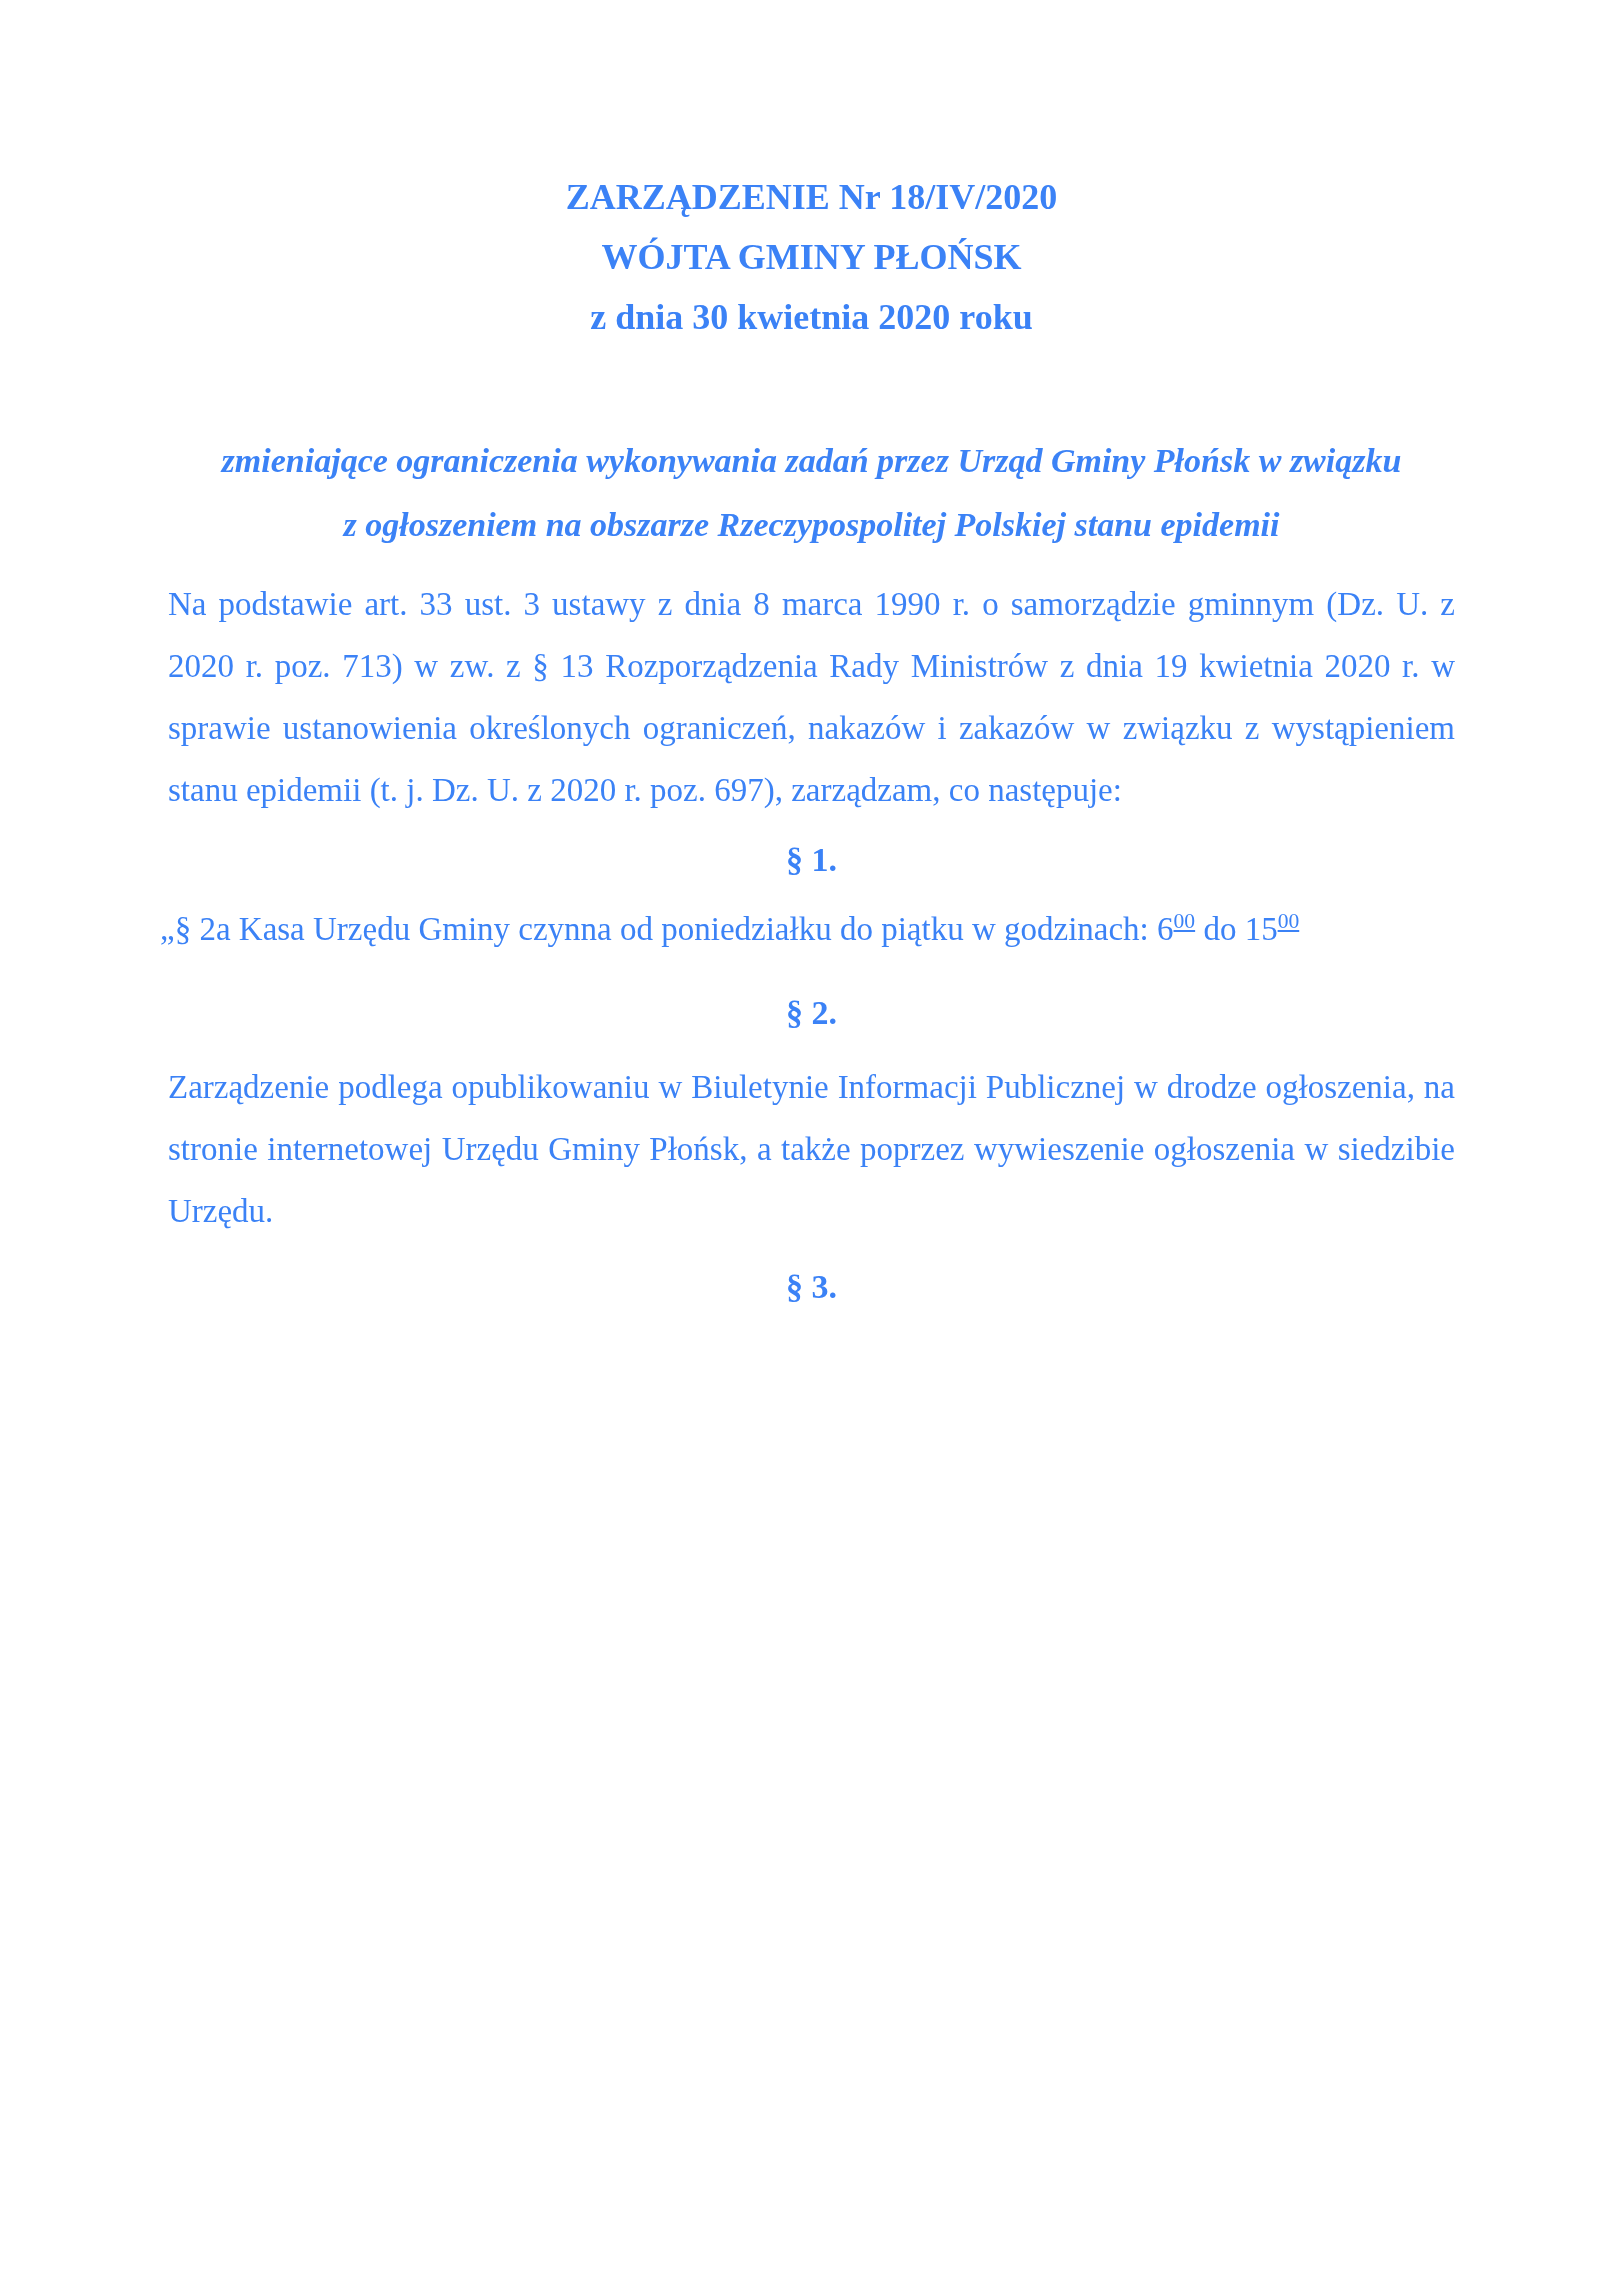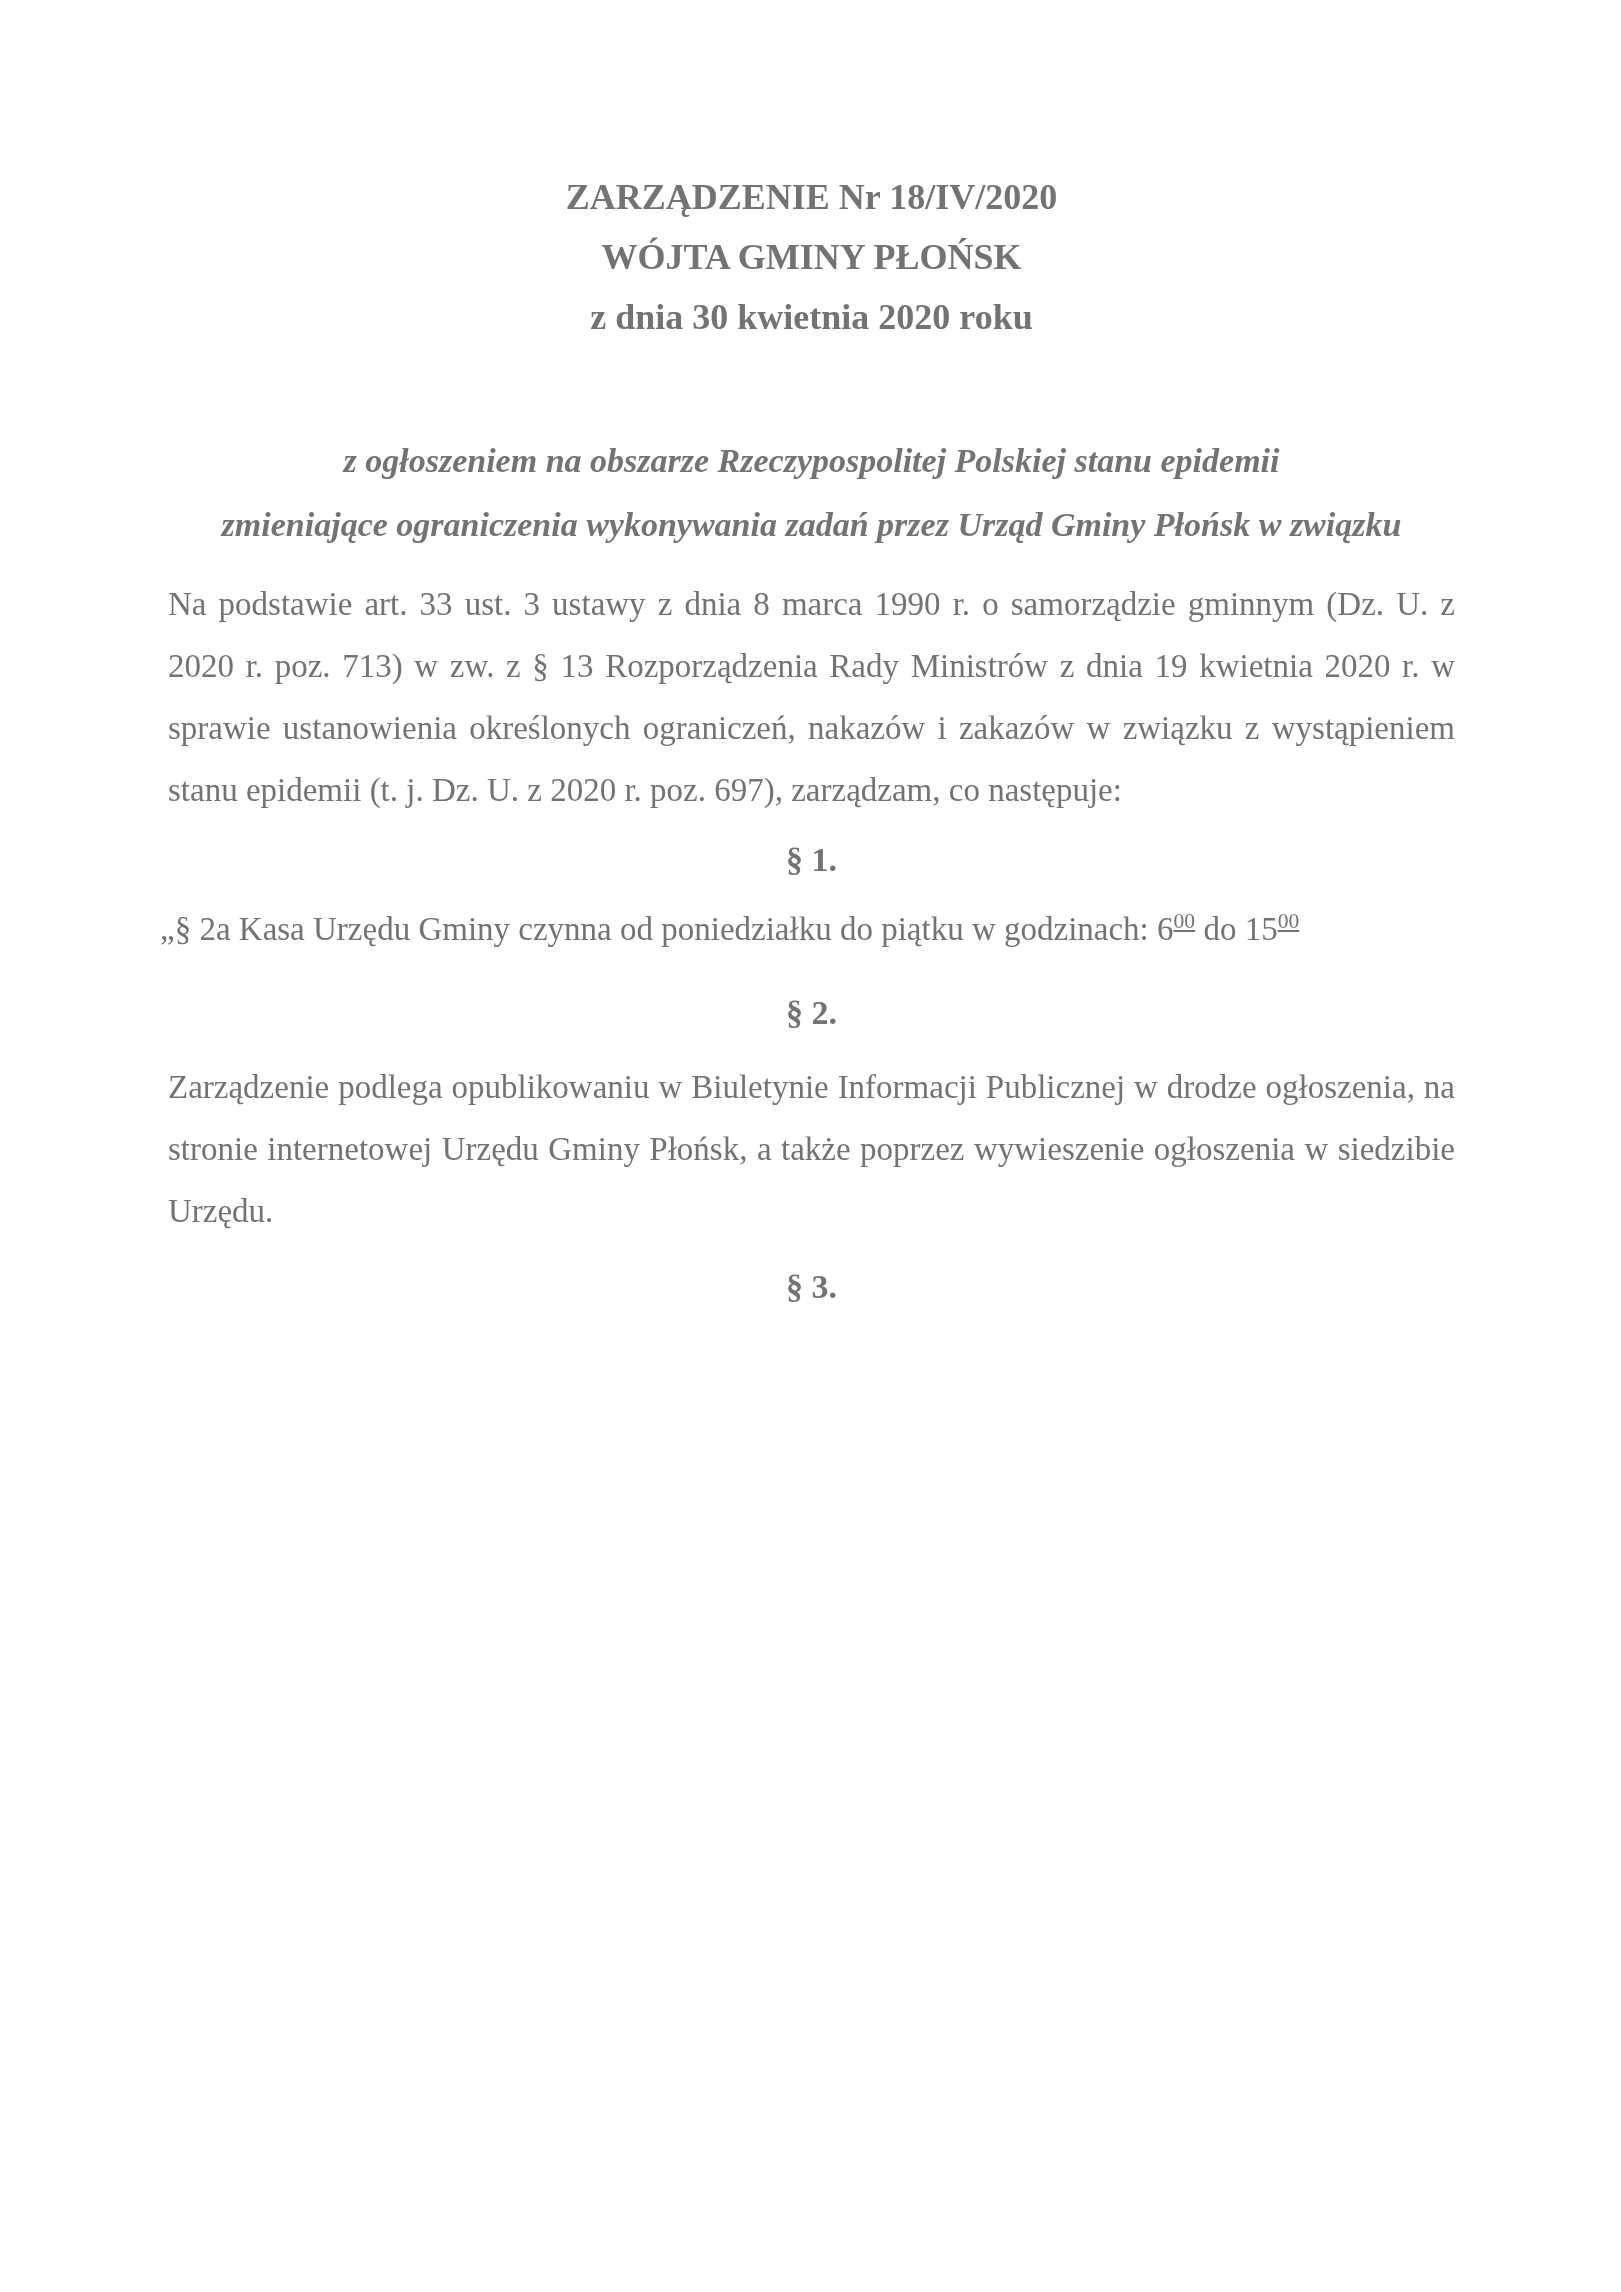--- a/index.html
+++ b/index.html
@@ -6,21 +6,21 @@
     margin: 0;
     padding: 0;
     background: #ffffff;
   }
   .page {
     position: relative;
     width: 1621px;
     height: 2293px;
     box-sizing: border-box;
     background: #ffffff;
-    color: #737373;
+    color: #3b82f6;
     font-family: "Liberation Serif", "DejaVu Serif", serif;
     padding: 167px 158px 0 160px;
     overflow: hidden;
   }
   .doc-title {
     text-align: center;
     font-weight: 700;
     font-size: 36px;
     line-height: 60px;
     margin: 0;
@@ -69,22 +69,22 @@
 
 <div class="page">
 
   <div class="doc-title">
     <div>ZARZĄDZENIE Nr 18/IV/2020</div>
     <div>WÓJTA GMINY PŁOŃSK</div>
     <div>z dnia 30 kwietnia 2020 roku</div>
   </div>
 
   <div class="doc-subtitle">
+    <div>zmieniające  ograniczenia wykonywania zadań przez Urząd Gminy Płońsk w związku</div>
     <div>z ogłoszeniem na obszarze Rzeczypospolitej Polskiej stanu epidemii</div>
-    <div>zmieniające  ograniczenia wykonywania zadań przez Urząd Gminy Płońsk w związku</div>
   </div>
 
   <p class="body-par">Na podstawie art. 33 ust. 3 ustawy z dnia 8 marca 1990 r. o samorządzie gminnym (Dz. U. z 2020 r. poz. 713) w zw. z § 13 Rozporządzenia Rady Ministrów z dnia 19 kwietnia 2020 r. w sprawie ustanowienia określonych ograniczeń, nakazów i zakazów w związku z wystąpieniem stanu epidemii (t. j. Dz. U. z 2020 r. poz. 697), zarządzam, co następuje:</p>
 
   <h2 class="section-heading">§ 1.</h2>
 
 
   <p class="quote-line"><span>„§ 2a Kasa Urzędu Gminy czynna od poniedziałku do piątku w godzinach: 6</span><span class="sup-hours">00</span><span> do 15</span><span class="sup-hours">00</span></p>
 
   <h2 class="section-heading m-top-22">§ 2.</h2>

